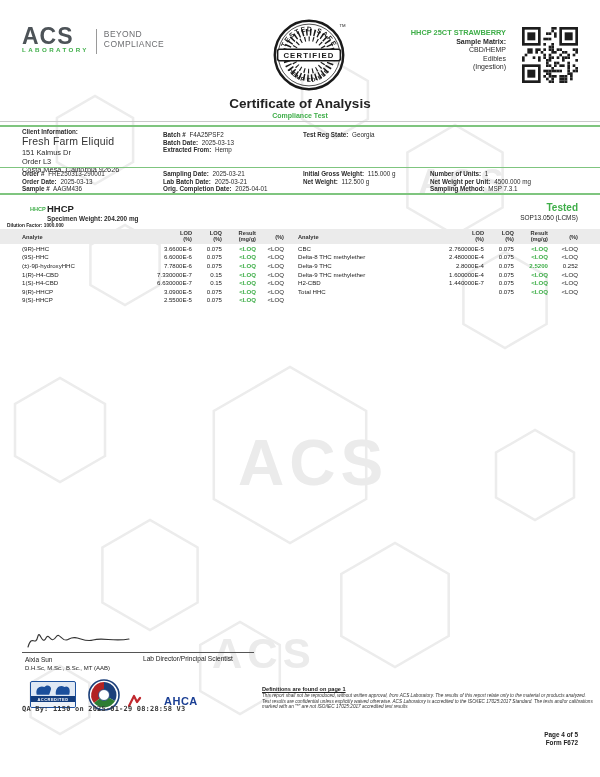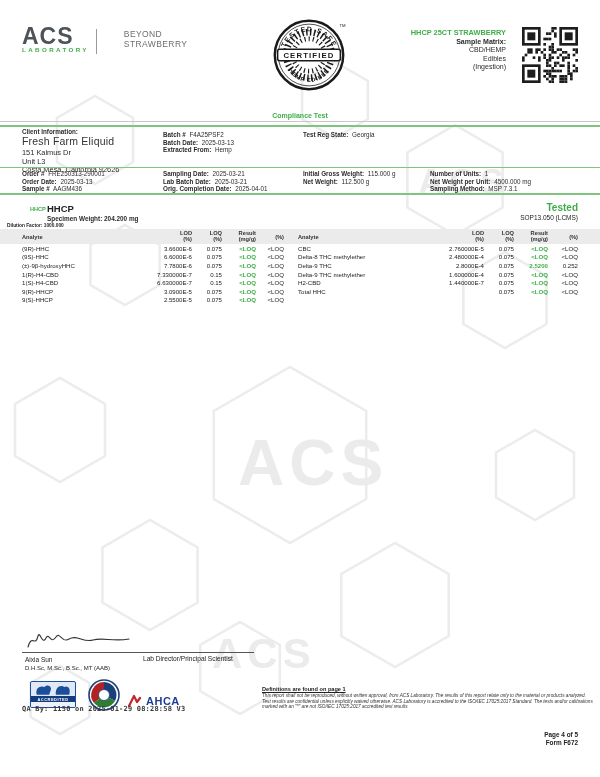--- a/index.html
+++ b/index.html
@@ -9,21 +9,21 @@
   .abs { position:absolute; }
 
   
   #watermark { position:absolute; left:0; top:0; z-index:0; pointer-events:none; }
   .content { position:absolute; inset:0; z-index:1; }
 
   
   .acs-big { font-size:23px; font-weight:bold; color:#4d5358; letter-spacing:1px; line-height:20px; }
   .acs-lab { font-size:6.2px; font-weight:bold; color:#3fae49; letter-spacing:2.4px; }
   .logo-divider { width:1px; height:25px; background:#9a9a9a; }
-  .tagline { font-size:8.5px; color:#6d6e71; line-height:9.5px; letter-spacing:.4px;margin-left:20px; }
+  .tagline { font-size:8.5px; color:#6d6e71; line-height:9.5px; letter-spacing:.4px; }
   .addr { font-size:7.3px; font-weight:bold; color:#231f20; line-height:8.6px; }
   .website { font-size:7.3px; font-weight:bold; text-decoration:underline; color:#231f20; line-height:9px; display:inline-block; }
 
   .sample-block { text-align:right; line-height:8.6px; }
   .sample-name { color:#3fae49; font-weight:bold; font-size:7.4px; }
   .sample-lbl { font-weight:bold; font-size:7px; }
   .sample-line { font-size:7px; }
 
   
   .doc-title { width:600px; text-align:center; font-size:13.5px; font-weight:bold; color:#222; }
@@ -101,21 +101,21 @@
   <div class="content">
 
     <div class="abs" style="left:22px; top:26px; display:flex; gap:7px; align-items:flex-start;">
       <div>
         <div class="acs-big">ACS</div>
         <div class="acs-lab">LABORATORY</div>
       </div>
       <div class="logo-divider" style="margin-top:3px;"></div>
       <div class="tagline" style="margin-top:4px;">
         <div>BEYOND</div>
-        <div>STRAWBERRY</div>
+        <div>COMPLIANCE</div>
       </div>
     </div>
 
 
     <svg class="abs" style="left:270px; top:17px;" width="78" height="76" viewBox="0 0 80 80">
       <circle cx="40" cy="40" r="36" fill="none" stroke="#1a1a1a" stroke-width="2.6"></circle>
       <circle cx="40" cy="40" r="32.5" fill="none" stroke="#1a1a1a" stroke-width="0.8"></circle>
       <circle cx="40" cy="40" r="24" fill="none" stroke="#1a1a1a" stroke-width="7" stroke-dasharray="1.6 2.6"></circle>
       <circle cx="40" cy="40" r="17" fill="none" stroke="#1a1a1a" stroke-width="5" stroke-dasharray="1.2 3.2"></circle>
       <defs>
@@ -250,29 +250,30 @@
         <rect x="2.6666666666666665" y="2.6666666666666665" width="13.333333333333332" height="13.333333333333332" fill="#ffffff"></rect>
         <rect x="5.333333333333333" y="5.333333333333333" width="8" height="8" fill="#1d1d1d"></rect>
         <rect x="37.33333333333333" y="0" width="18.666666666666664" height="18.666666666666664" fill="#1d1d1d"></rect>
         <rect x="40" y="2.6666666666666665" width="13.333333333333332" height="13.333333333333332" fill="#ffffff"></rect>
         <rect x="42.666666666666664" y="5.333333333333333" width="8" height="8" fill="#1d1d1d"></rect>
         <rect x="0" y="37.33333333333333" width="18.666666666666664" height="18.666666666666664" fill="#1d1d1d"></rect>
         <rect x="2.6666666666666665" y="40" width="13.333333333333332" height="13.333333333333332" fill="#ffffff"></rect>
         <rect x="5.333333333333333" y="42.666666666666664" width="8" height="8" fill="#1d1d1d"></rect>
       </svg>
 
+    <div class="abs doc-title" style="top:96px;">Certificate of Analysis</div>
     <div class="abs doc-sub" style="top:112px;">Compliance Test</div>
     <div class="abs hr-gray" style="top:121px;"></div>
     <div class="abs hr-green" style="top:125px; height:2px;"></div>
 
     <div class="abs" style="left:22px; top:128px;">
       <div class="client-lbl">Client Information:</div>
       <div class="client-name">Fresh Farm Eliquid</div>
       <div class="client-addr" style="margin-top:2px;">151 Kalmus Dr</div>
-      <div class="client-addr">Unit L3</div>
+      <div class="client-addr">Order L3</div>
       <div class="client-addr">Costa Mesa, California 92626</div>
     </div>
     <div class="abs kv" style="left:163px; top:131px;">
         <div><b>Batch #</b> F4A25PSF2</div>
         <div><b>Batch Date:</b> 2025-03-13</div>
         <div><b>Extracted From:</b> Hemp</div>
       </div>
     <div class="abs kv" style="left:303px; top:131px;">
         <div><b>Test Reg State:</b> Georgia</div>
       </div>
@@ -453,21 +454,21 @@
       <div class="band">ACCREDITED</div>
       <div class="base"></div>
     </div>
     <svg class="abs" style="left:88px; top:679px;" width="32" height="32" viewBox="0 0 32 32">
       <circle cx="16" cy="16" r="15" fill="#ffffff" stroke="#1b3f7a" stroke-width="1.6"></circle>
       <path d="M16,16 L16,3 A13,13 0 0 1 27,22 Z" fill="#1b3f7a"></path>
       <path d="M16,16 L16,3 A13,13 0 0 0 6,24 Z" fill="#b22222"></path>
       <path d="M16,16 L6,24 A13,13 0 0 0 27,22 Z" fill="#2e7d32"></path>
       <circle cx="16" cy="16" r="5.5" fill="#ffffff" stroke="#1b3f7a" stroke-width="0.8"></circle>
     </svg>
-    <div class="abs" style="left:128px; top:694px; display:flex; align-items:center; gap:2px;">
+    <div class="abs" style="left:128px; top:694px; display:flex; align-items:center; gap:20px;">
       <svg width="16" height="14" viewBox="0 0 16 14">
         <path d="M1,12 L6,2 L9,8 L12,4" fill="none" stroke="#c0272d" stroke-width="2.2" stroke-linecap="round" stroke-linejoin="round"></path>
       </svg>
       <span class="ahca-text">AHCA</span>
     </div>
 
     <div class="abs defs" style="left:262px; top:686px;">Definitions are found on page 1</div>
     <div class="abs disclaimer" style="left:262px; top:693px;">This report shall not be reproduced, without written approval, from ACS Laboratory. The results of this report relate only to the material or products analyzed. Test results are confidential unless explicitly waived otherwise. ACS Laboratory is accredited to the ISO/IEC 17025:2017 Standard. The tests and/or calibrations marked with an "*" are not ISO/IEC 17025:2017 accredited test results</div>
 
     <div class="abs qa" style="left:22px; top:705px;">QA By: 1150 on 2025-01-29 08:28:58 V3</div>

